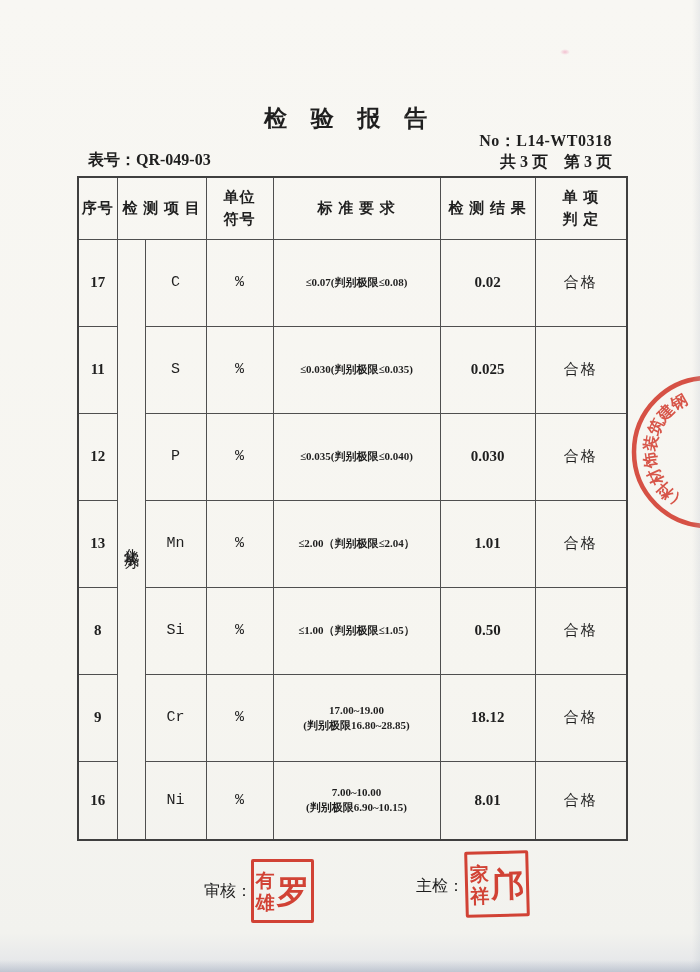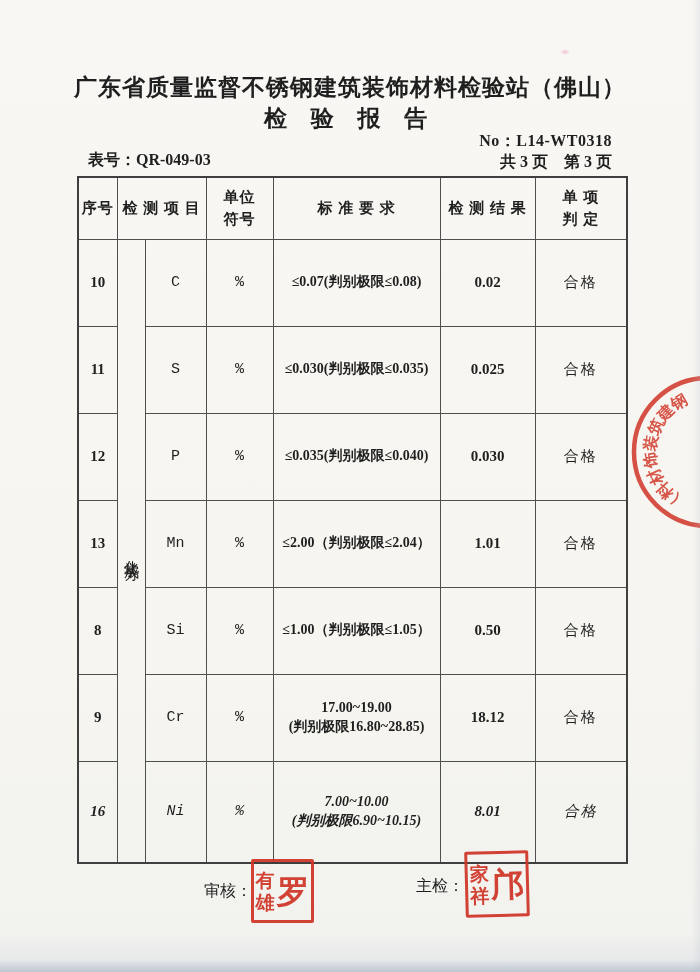--- a/index.html
+++ b/index.html
@@ -15,25 +15,25 @@
   .report-no{position:absolute;top:131px;right:88px;font-size:16px;font-weight:700;letter-spacing:.5px;}
   .form-no{position:absolute;top:150px;left:88px;font-size:16px;font-weight:700;}
   .pagination{position:absolute;top:152px;right:88px;font-size:16px;font-weight:700;}
 
   table.report-table{position:absolute;left:77px;top:176px;border-collapse:collapse;
     table-layout:fixed;border:2px solid #3f3f3f;background:transparent;}
   .report-table th,.report-table td{border:1px solid #4f4f4f;text-align:center;
     vertical-align:middle;padding:0;}
   .report-table thead tr{height:62px;}
   .report-table tbody tr{height:87px;}
-  .report-table tbody tr:last-child{height:102px;font-style:italic;}
+  .report-table tbody tr:last-child{height:79px;}
   .report-table th{font-size:15px;font-weight:600;letter-spacing:1px;line-height:1.5;}
   .c-no{font-size:15px;font-weight:700;}
   .c-item,.c-unit{font-family:"Liberation Mono","DejaVu Sans Mono",monospace;font-size:15px;}
-  .c-std{font-size:14px;font-weight:600;line-height:1.35;}
+  .c-std{font-size:11px;font-weight:600;line-height:1.35;}
   .c-res{font-size:15px;font-weight:700;}
   .c-judg{font-size:15px;font-weight:500;letter-spacing:2px;}
   .vtext{writing-mode:vertical-rl;text-orientation:upright;font-size:15px;
     letter-spacing:2px;display:inline-block;}
 
   .sig-label{position:absolute;font-size:16px;font-weight:500;}
   .seal{position:absolute;border:3px solid #cf3426;color:#cf3426;display:flex;
     align-items:center;justify-content:center;gap:2px;opacity:.92;border-radius:2px;}
   .seal-left{display:flex;flex-direction:column;line-height:1;font-size:19px;
     font-weight:700;gap:3px;font-family:"Liberation Sans","DejaVu Sans",sans-serif;}
@@ -53,21 +53,20 @@
   .shade-bottom{position:absolute;left:0;bottom:0;width:100%;height:12px;
     background:linear-gradient(to bottom,rgba(160,172,190,0),rgba(150,162,182,.45));}
   .shade-right{position:absolute;right:0;top:0;width:8px;height:100%;
     background:linear-gradient(to left,rgba(180,188,200,.22),rgba(180,188,200,0));}
 </style>
 </head>
 <body>
 
 <div class="page">
 
-  <div class="title1">广东省质量监督不锈钢建筑装饰材料检验站（佛山）</div>
   <div class="title2">检 验 报 告</div>
 
   <div class="report-no"><span>No：</span><span>L14-WT0318</span></div>
 
   <div class="form-no"><span>表号：</span><span>QR-049-03</span></div>
 
   <div class="pagination">共 3 页　第 3 页</div>
 
   <table class="report-table">
     <colgroup>
@@ -90,21 +89,21 @@
         <th>标 准 要 求</th>
         <th>检 测 结 果</th>
         <th>
           <div>单 项</div>
           <div>判 定</div>
         </th>
       </tr>
     </thead>
     <tbody>
         <tr>
-          <td class="c-no">10</td>
+          <td class="c-no">17</td>
           <td class="c-group" rowspan="7"><div class="vtext">化学成分</div></td>
           <td class="c-item">C</td>
           <td class="c-unit">%</td>
           <td class="c-std">
             <div>≤0.07(判别极限≤0.08)</div>
           </td>
           <td class="c-res">0.02</td>
           <td class="c-judg">合格</td>
         </tr>
         <tr>

